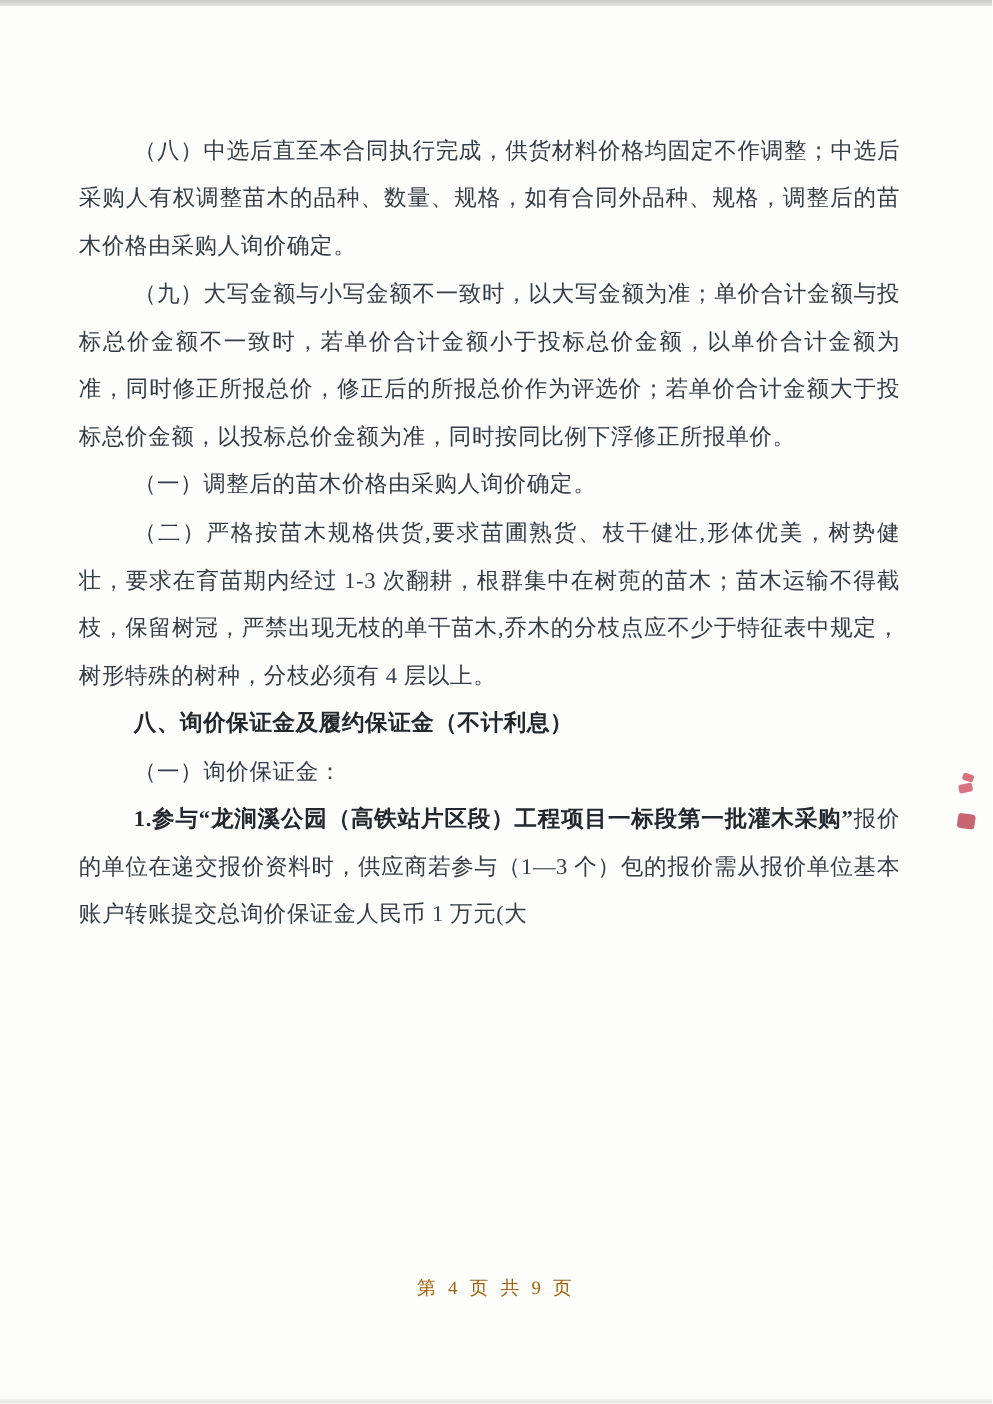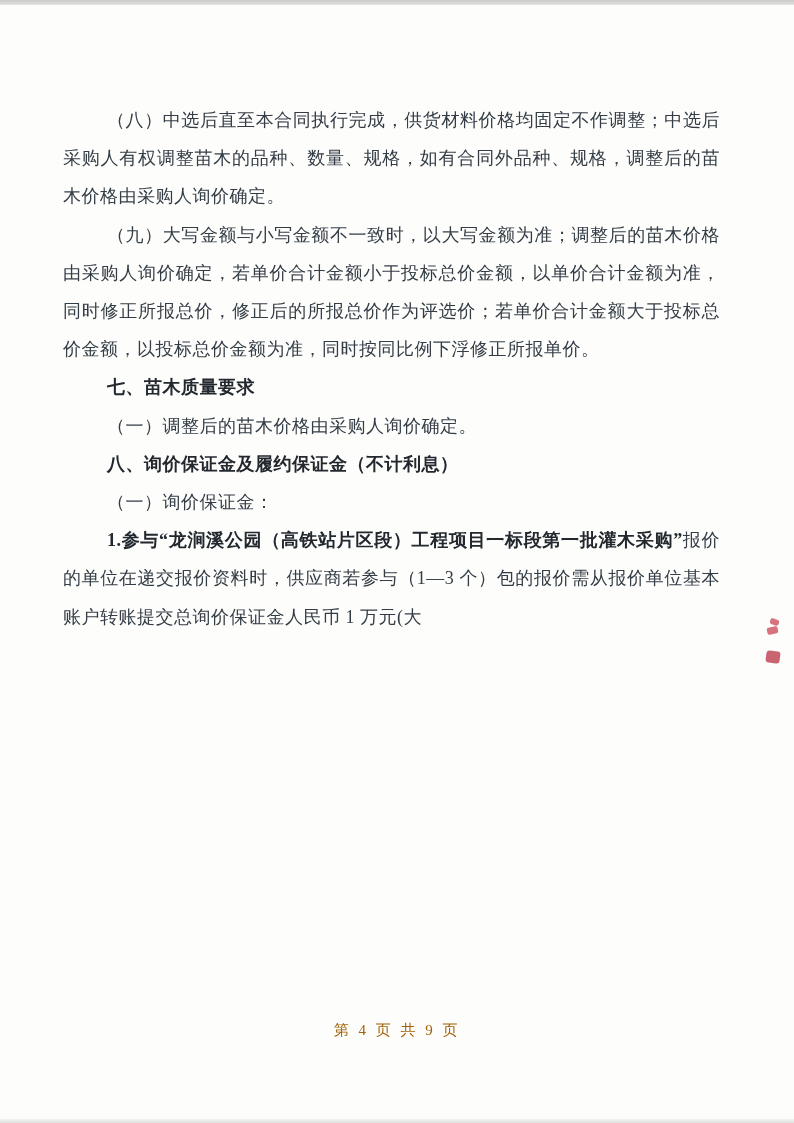--- a/index.html
+++ b/index.html
@@ -89,23 +89,23 @@
   }
 </style>
 </head>
 <body>
 
 <div class="page" style="background: rgb(253, 253, 252);">
   <div class="edge-top"></div>
 
   <div class="content" style="color: rgb(52, 61, 69);">
       <p class="para"><span class="">（八）中选后直至本合同执行完成，供货材料价格均固定不作调整；中选后采购人有权调整苗木的品种、数量、规格，如有合同外品种、规格，调整后的苗木价格由采购人询价确定。</span></p>
-      <p class="para"><span class="">（九）大写金额与小写金额不一致时，以大写金额为准；调整后的苗木价格由采购人询价确定，若单价合计金额小于投标总价金额，以单价合计金额为准，同时修正所报总价，修正后的所报总价作为评选价；若单价合计金额大于投标总价金额，以投标总价金额为准，同时按同比例下浮修正所报单价。</span></p>
-      <p class="heading"><span class="bold">七、苗木质量要求</span></p>
+      <p class="para"><span class="">（九）大写金额与小写金额不一致时，以大写金额为准；单价合计金额与投标总价金额不一致时，若单价合计金额小于投标总价金额，以单价合计金额为准，同时修正所报总价，修正后的所报总价作为评选价；若单价合计金额大于投标总价金额，以投标总价金额为准，同时按同比例下浮修正所报单价。</span></p>
       <p class="para"><span class="">（一）调整后的苗木价格由采购人询价确定。</span></p>
+      <p class="para"><span class="">（二）严格按苗木规格供货,要求苗圃熟货、枝干健壮,形体优美，树势健壮，要求在育苗期内经过 1-3 次翻耕，根群集中在树蔸的苗木；苗木运输不得截枝，保留树冠，严禁出现无枝的单干苗木,乔木的分枝点应不少于特征表中规定，树形特殊的树种，分枝必须有 4 层以上。</span></p>
       <p class="heading"><span class="bold">八、询价保证金及履约保证金（不计利息）</span></p>
       <p class="para"><span class="">（一）询价保证金：</span></p>
       <p class="para"><span class="bold">1.参与“龙涧溪公园（高铁站片区段）工程项目一标段第一批灌木采购”</span><span class="">报价的单位在递交报价资料时，供应商若参与（1—3 个）包的报价需从报价单位基本账户转账提交总询价保证金人民币 1 万元(大</span></p>
     </div>
 
   <div class="red-mark a" style="background: rgb(207, 90, 104);"></div>
   <div class="red-mark b" style="background: rgb(207, 90, 104);"></div>
   <div class="red-mark c"></div>
 
   <div class="footer" style="color: #a16207;">第 4 页 共 9 页</div>

